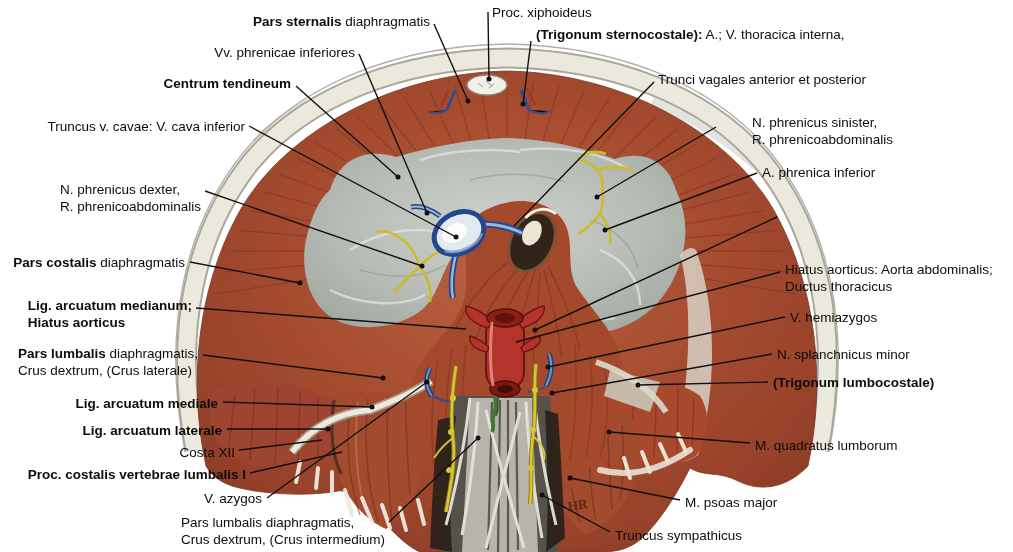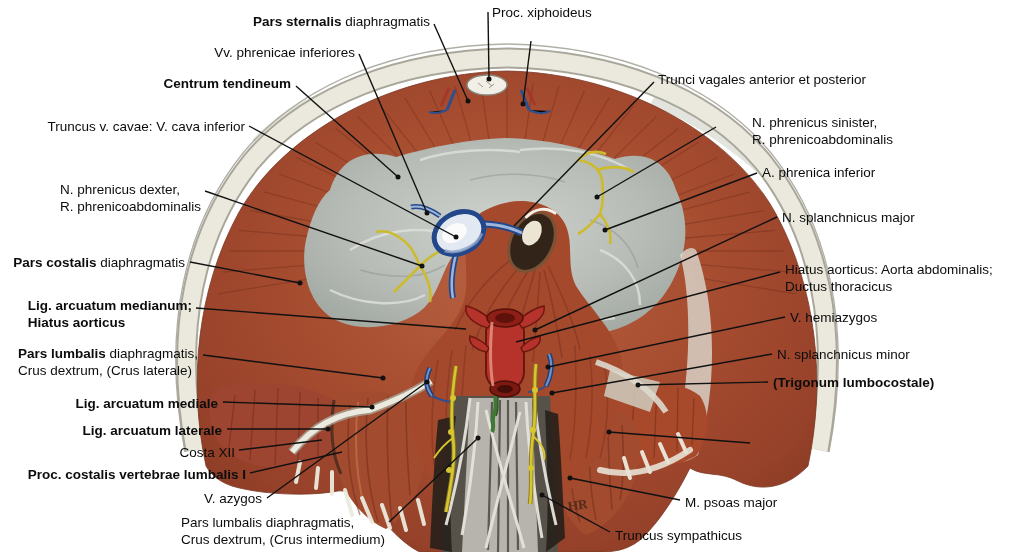--- a/index.html
+++ b/index.html
@@ -361,20 +361,21 @@
 </svg>
 
 <div id="labels">
       <div class="label left" style="left: 492px; top: 4px;">
         <div><span>Proc. xiphoideus</span></div>
       </div>
       <div class="label right" style="right: 583px; top: 13px;">
         <div><span class="b">Pars sternalis</span><span> diaphragmatis</span></div>
       </div>
       <div class="label left" style="left: 536px; top: 26px;">
+        <div><span class="b">(Trigonum sternocostale):</span><span> A.; V. thoracica interna,</span></div>
       </div>
       <div class="label right" style="right: 658px; top: 44px;">
         <div><span>Vv. phrenicae inferiores</span></div>
       </div>
       <div class="label right" style="right: 722px; top: 75px;">
         <div><span class="b">Centrum tendineum</span></div>
       </div>
       <div class="label left" style="left: 658px; top: 71px;">
         <div><span>Trunci vagales anterior et posterior</span></div>
       </div>
@@ -385,23 +386,20 @@
         <div><span>N. phrenicus sinister,</span></div>
         <div><span>R. phrenicoabdominalis</span></div>
       </div>
       <div class="label left" style="left: 762px; top: 164px;">
         <div><span>A. phrenica inferior</span></div>
       </div>
       <div class="label right" style="right: 812px; top: 181px;">
         <div><span>N. phrenicus dexter,</span></div>
         <div><span>R. phrenicoabdominalis</span></div>
       </div>
-      <div class="label left" style="left: 782px; top: 209px;">
-        <div><span>N. splanchnicus major</span></div>
-      </div>
       <div class="label right" style="right: 828px; top: 254px;">
         <div><span class="b">Pars costalis</span><span> diaphragmatis</span></div>
       </div>
       <div class="label left" style="left: 785px; top: 261px;">
         <div><span>Hiatus aorticus: Aorta abdominalis;</span></div>
         <div><span>Ductus thoracicus</span></div>
       </div>
       <div class="label right" style="right: 821px; top: 297px;">
         <div><span class="b">Lig. arcuatum medianum;</span></div>
         <div><span class="b">Hiatus aorticus</span></div>
@@ -437,15 +435,18 @@
       <div class="label right" style="right: 628px; top: 514px;">
         <div><span>Pars lumbalis diaphragmatis,</span></div>
         <div><span>Crus dextrum, (Crus intermedium)</span></div>
       </div>
       <div class="label left" style="left: 615px; top: 527px;">
         <div><span>Truncus sympathicus</span></div>
       </div>
       <div class="label left" style="left: 685px; top: 494px;">
         <div><span>M. psoas major</span></div>
       </div>
+      <div class="label left" style="left: 755px; top: 437px;">
+        <div><span>M. quadratus lumborum</span></div>
+      </div>
     </div>
 
 </div>
 
 </body></html>

